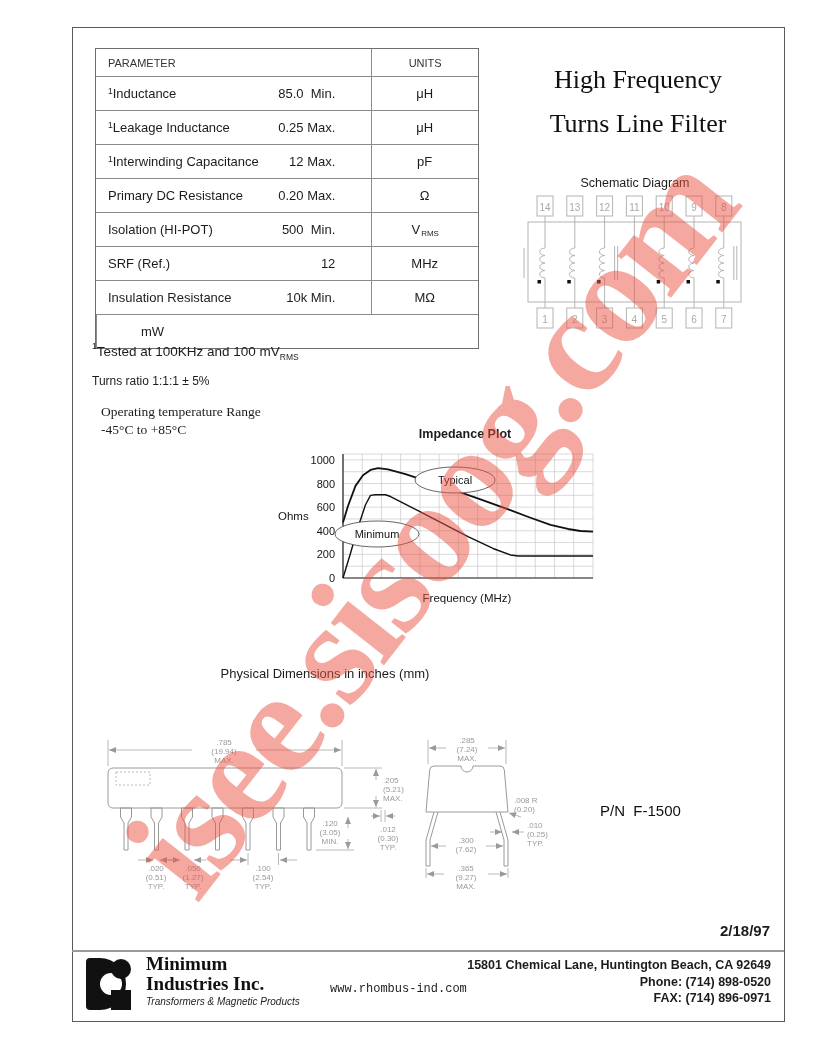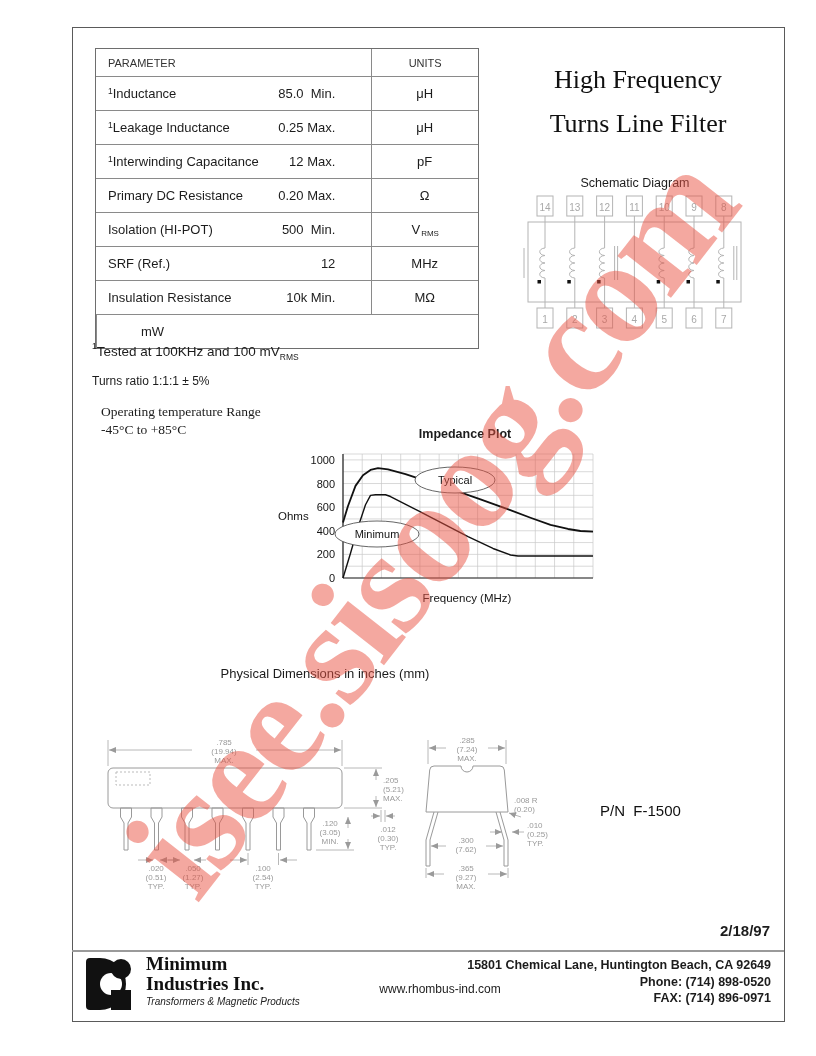--- a/index.html
+++ b/index.html
@@ -60,21 +60,21 @@
 
   
   .footer-rule{position:absolute;left:72px;top:950px;width:712px;height:2px;background:#9a9a9a;}
   .logo-svg{position:absolute;left:84px;top:957px;}
   .company{position:absolute;left:146px;top:954px;font-family:"Liberation Serif",serif;
            font-weight:bold;font-size:19px;line-height:20px;color:#111;}
   .tagline{font-family:"Liberation Sans",sans-serif;font-weight:normal;font-style:italic;
            font-size:10px;line-height:15px;color:#222;}
   .address{position:absolute;left:420px;top:957px;width:351px;text-align:right;
            font-weight:bold;font-size:12.5px;line-height:16.5px;}
-  .website{position:absolute;left:330px;top:982px;width:220px;text-align:center;font-size:12px;}
+  .website{position:absolute;left:330px;top:982px;width:220px;font-size:12px;font-family:Liberation Mono, monospace;}
 </style>
 </head>
 <body>
 
 <div class="sheet">
   <div class="page-border"></div>
 
   <div class="spec">
     <div class="trow thead">
       <div class="pcell">PARAMETER</div>

